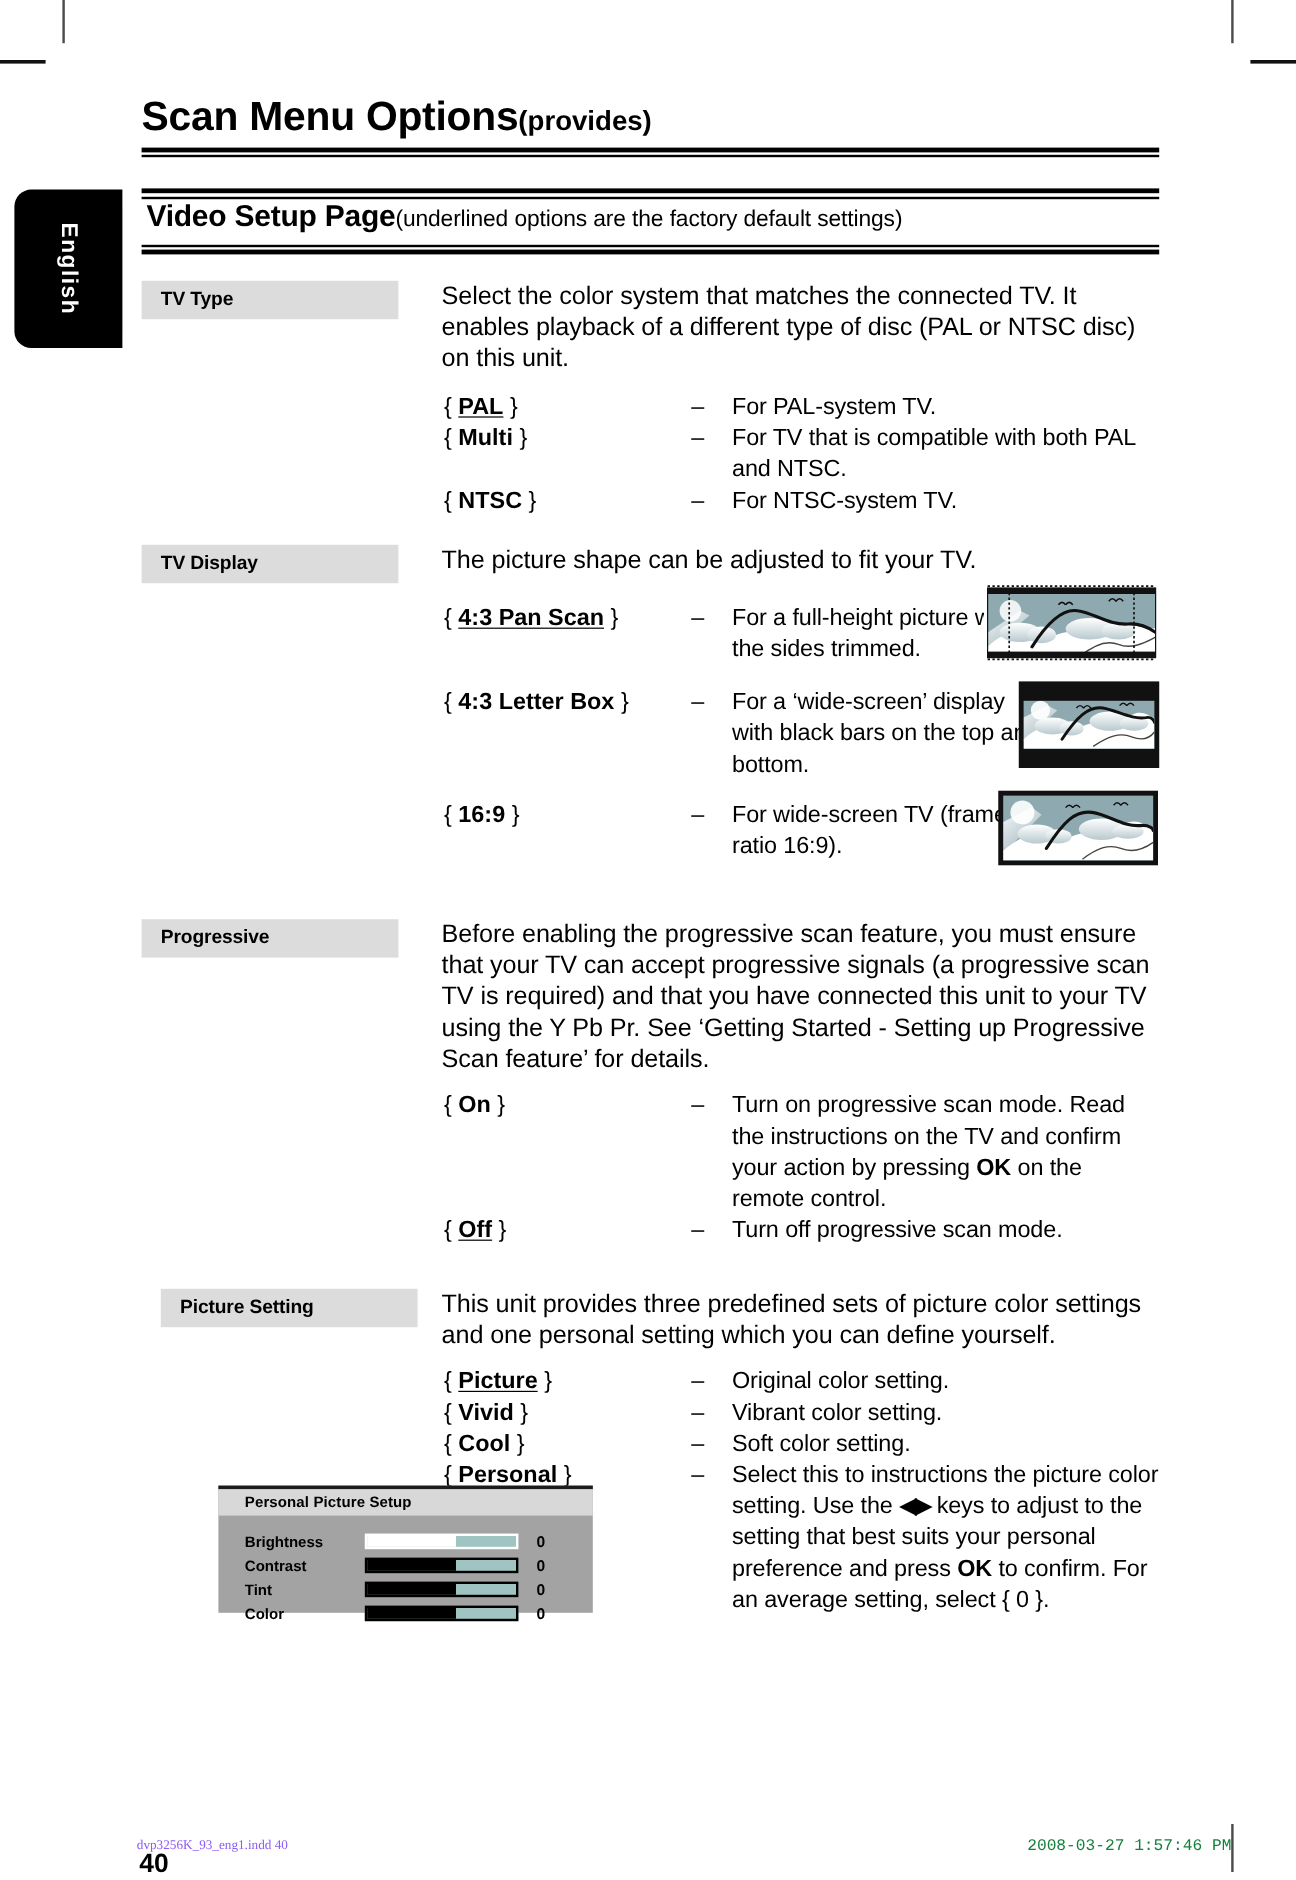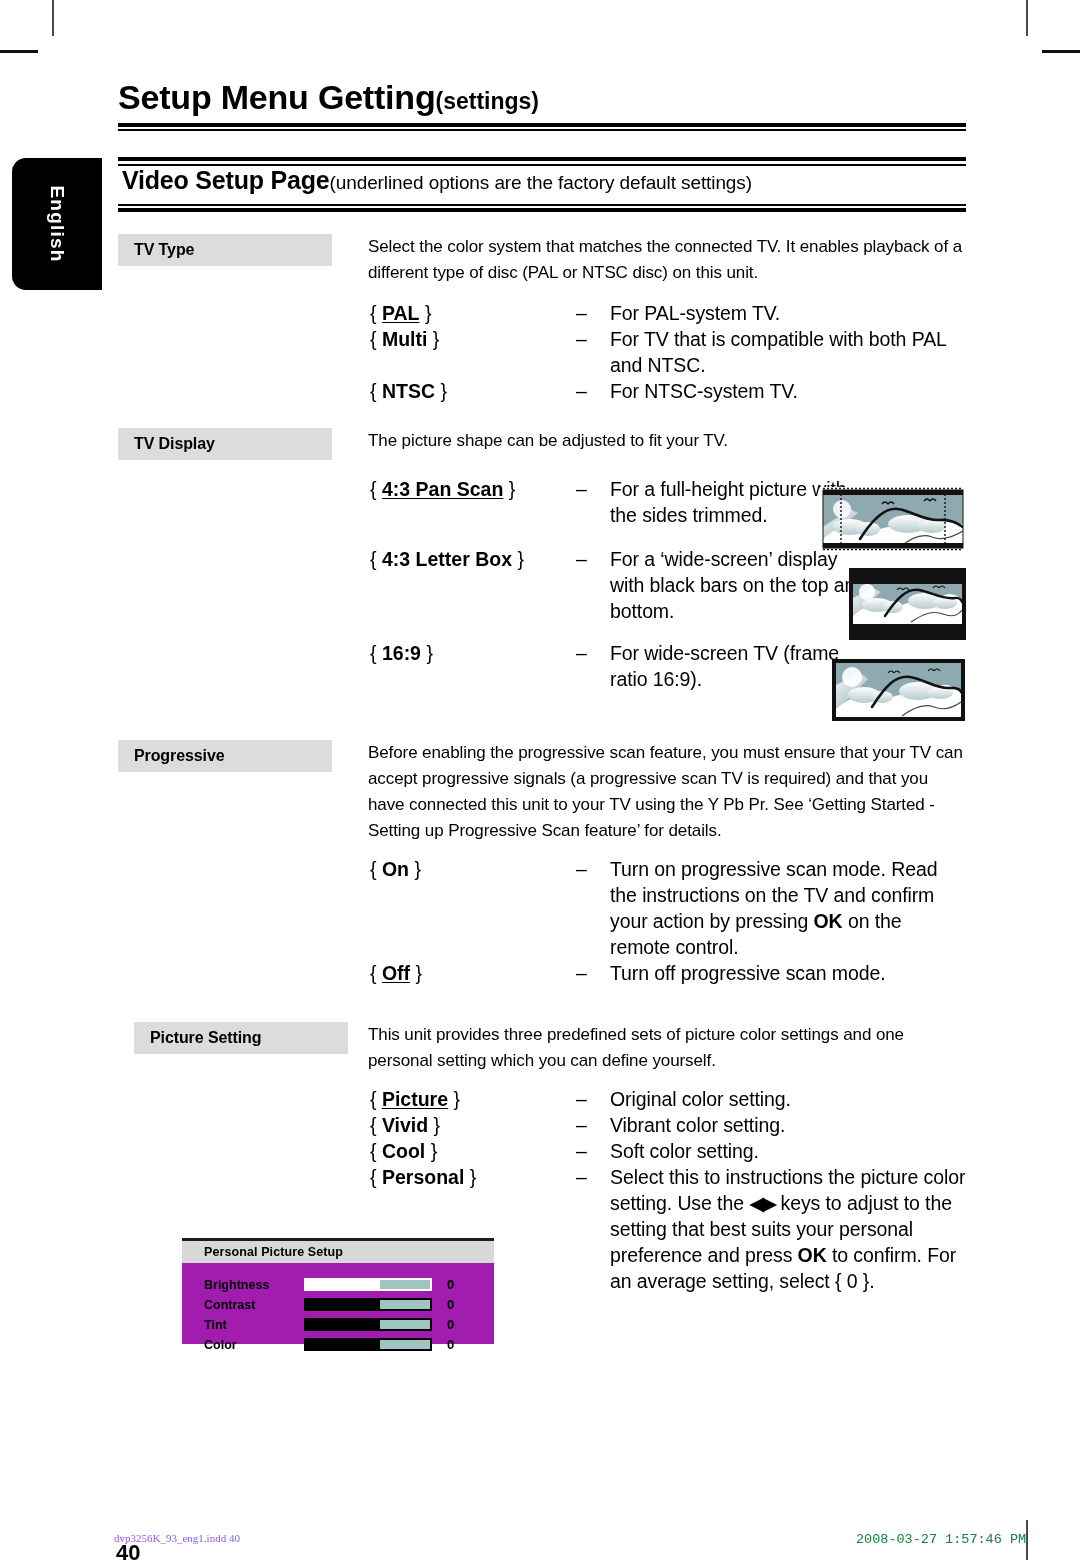--- a/index.html
+++ b/index.html
@@ -101,21 +101,21 @@
     padding-left: 16px;
     font-size: 16px;
     font-weight: bold;
     letter-spacing: -0.1px;
     flex: none;
   }
   .label-box.w-tv    { width: 214px; margin-left: 0px; }
   .label-box.w-pic   { width: 214px; margin-left: 16px; }
 
   .desc {
-    font-size: 17px;
+    font-size: 21px;
     line-height: 26px;
     letter-spacing: -0.1px;
     padding-left: 0;
   }
   .desc-col { margin-left: 36px; flex: 1; }
 
   
   .opt-list { margin-left: 252px; margin-top: 10px; }
   .opt-row { display: flex; align-items: flex-start; line-height: 26px; }
   .opt-row + .opt-row { margin-top: 0px; }
@@ -141,21 +141,21 @@
   .opt-text b { font-weight: bold; }
 
   
   .tv-thumb { position: absolute; }
 
   
   .osd {
     position: absolute;
     left: 182px; top: 1238px;
     width: 312px; height: 106px;
-    background: #a21caf;
+    background: #a3a3a3;
     border-top: 3px solid #1c1c1c;
   }
   .osd-title-bar {
     background: #d8d8d8;
     height: 22px;
     display: flex;
     align-items: center;
     padding-left: 22px;
     font-size: 12.5px;
     font-weight: bold;
@@ -229,21 +229,21 @@
 <div class="crop crop-tr-h"></div>
 <div class="crop crop-br-v"></div>
 
 <div class="lang-tab">
   <span class="lang-text">English</span>
 </div>
 
 <div class="content">
 
   <div class="page-title">
-    <span>Setup Menu Getting</span><span class="cont">(settings)</span>
+    <span>Scan Menu Options</span><span class="cont">(provides)</span>
   </div>
   <div class="title-rule">
     <div class="rule-thick"></div>
     <div class="rule-gap-2"></div>
     <div class="rule-thin"></div>
   </div>
 
   <div class="section-band">
     <div class="rule-thick"></div>
     <div class="rule-gap-3"></div>

